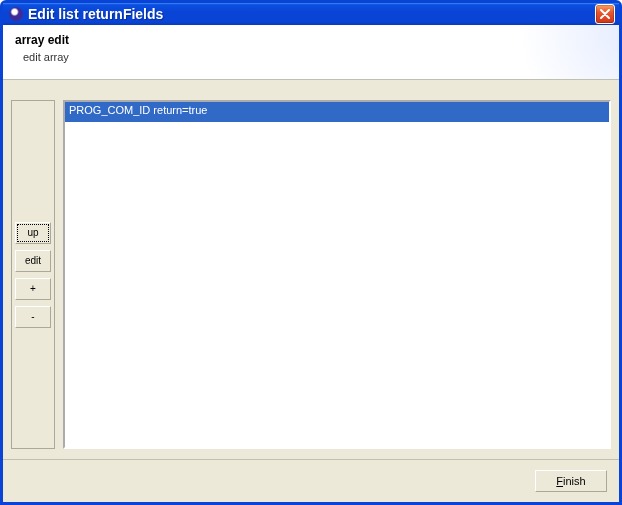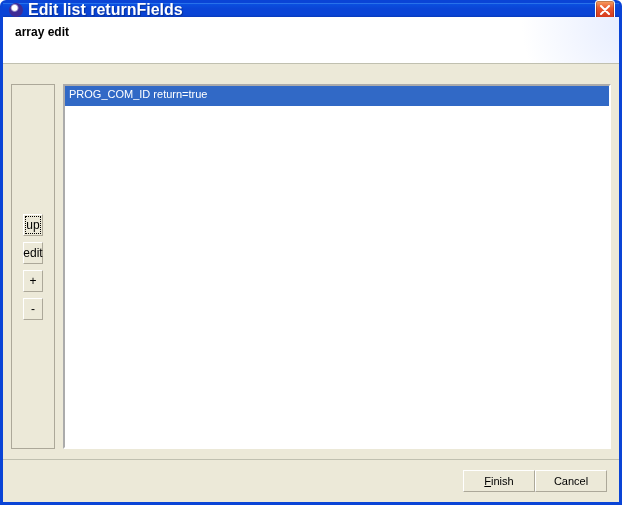--- a/index.html
+++ b/index.html
@@ -16,28 +16,28 @@
     width: 622px;
     height: 505px;
     border: 3px solid #0a44d6;
     border-radius: 6px 6px 0 0;
     background: #ece9d8;
     display: flex;
     flex-direction: column;
     position: relative;
   }
   .titlebar {
-    height: 14px;
+    height: 22px;
     background: linear-gradient(to bottom, #3f8cf3 0%, #0a4fe0 8%, #0a44d6 40%, #0a44d6 85%, #083aba 100%);
     display: flex;
     align-items: center;
     padding: 0 4px 0 6px;
     color: #fff;
     font-weight: bold;
-    font-size: 16px;
+    font-size: 14px;
     flex-shrink: 0;
   }
   .titlebar .app-icon {
     width: 14px; height: 14px;
     margin-right: 5px;
     background: radial-gradient(circle at 40% 35%, #fff 0 20%, #3f2b96 35% 100%);
     border-radius: 50%;
     display: inline-block;
   }
   .titlebar .title-text { flex: 1; text-shadow: 1px 1px 1px rgba(0,0,0,0.3); }
@@ -46,21 +46,21 @@
     background: linear-gradient(to bottom, #f8a263 0%, #e8572e 40%, #d1341a 100%);
     border: 1px solid #fff;
     border-radius: 3px;
     display: flex; align-items: center; justify-content: center;
     box-shadow: inset 0 0 0 1px rgba(0,0,0,0.2);
     cursor: pointer;
   }
   .close-btn svg { width: 10px; height: 10px; }
   .header {
     background: #fff;
-    padding: 8px 12px 24px 12px;
+    padding: 8px 12px 16px 12px;
     border-bottom: 1px solid #c0c0b0;
     position: relative;
     flex-shrink: 0;
   }
   .header::after {
     content: "";
     position: absolute;
     right: 0; top: 0; bottom: 0; width: 140px;
     background: radial-gradient(circle at 110% 10%, rgba(180,200,255,0.35) 0%, rgba(255,255,255,0) 70%);
     pointer-events: none;
@@ -79,28 +79,28 @@
     border: 1px solid #aca899;
     background: #ece9d8;
     display: flex;
     flex-direction: column;
     align-items: center;
     justify-content: center;
     gap: 6px;
     padding: 4px;
   }
   .side-btn {
-    width: 20px;
+    width: 36px;
     height: 22px;
     background: #ece9d8;
     border: 1px solid #aca899;
     border-top-color: #fff;
     border-left-color: #fff;
     font-family: Tahoma, Arial, sans-serif;
-    font-size: 12px;
+    font-size: 10px;
     cursor: pointer;
     display: flex; align-items: center; justify-content: center;
     padding: 0;
   }
   .side-btn.focused {
     outline: 1px dotted #000;
     outline-offset: -3px;
   }
   .list-panel {
     flex: 1;
@@ -150,31 +150,31 @@
     <span class="title-text">Edit list returnFields</span>
     <div class="close-btn">
       <svg viewBox="0 0 10 10">
         <path d="M1 1 L9 9 M9 1 L1 9" stroke="#fff" stroke-width="2" stroke-linecap="round"></path>
       </svg>
     </div>
   </div>
 
   <div class="header">
     <div class="header-title">array edit</div>
+    <div class="header-sub">edit array</div>
   </div>
 
   <div class="body-area">
     <div class="side-panel">
       <button class="side-btn focused">up</button>
       <button class="side-btn">edit</button>
       <button class="side-btn">+</button>
       <button class="side-btn">-</button>
     </div>
     <div class="list-panel">
       <div class="list-item">PROG_COM_ID return=true</div>
     </div>
   </div>
 
   <div class="footer">
     <button class="dlg-btn"><span class="ul">F</span><span>inish</span></button>
-    <button class="dlg-btn">Cancel</button>
   </div>
 </div>
 
 </body></html>

